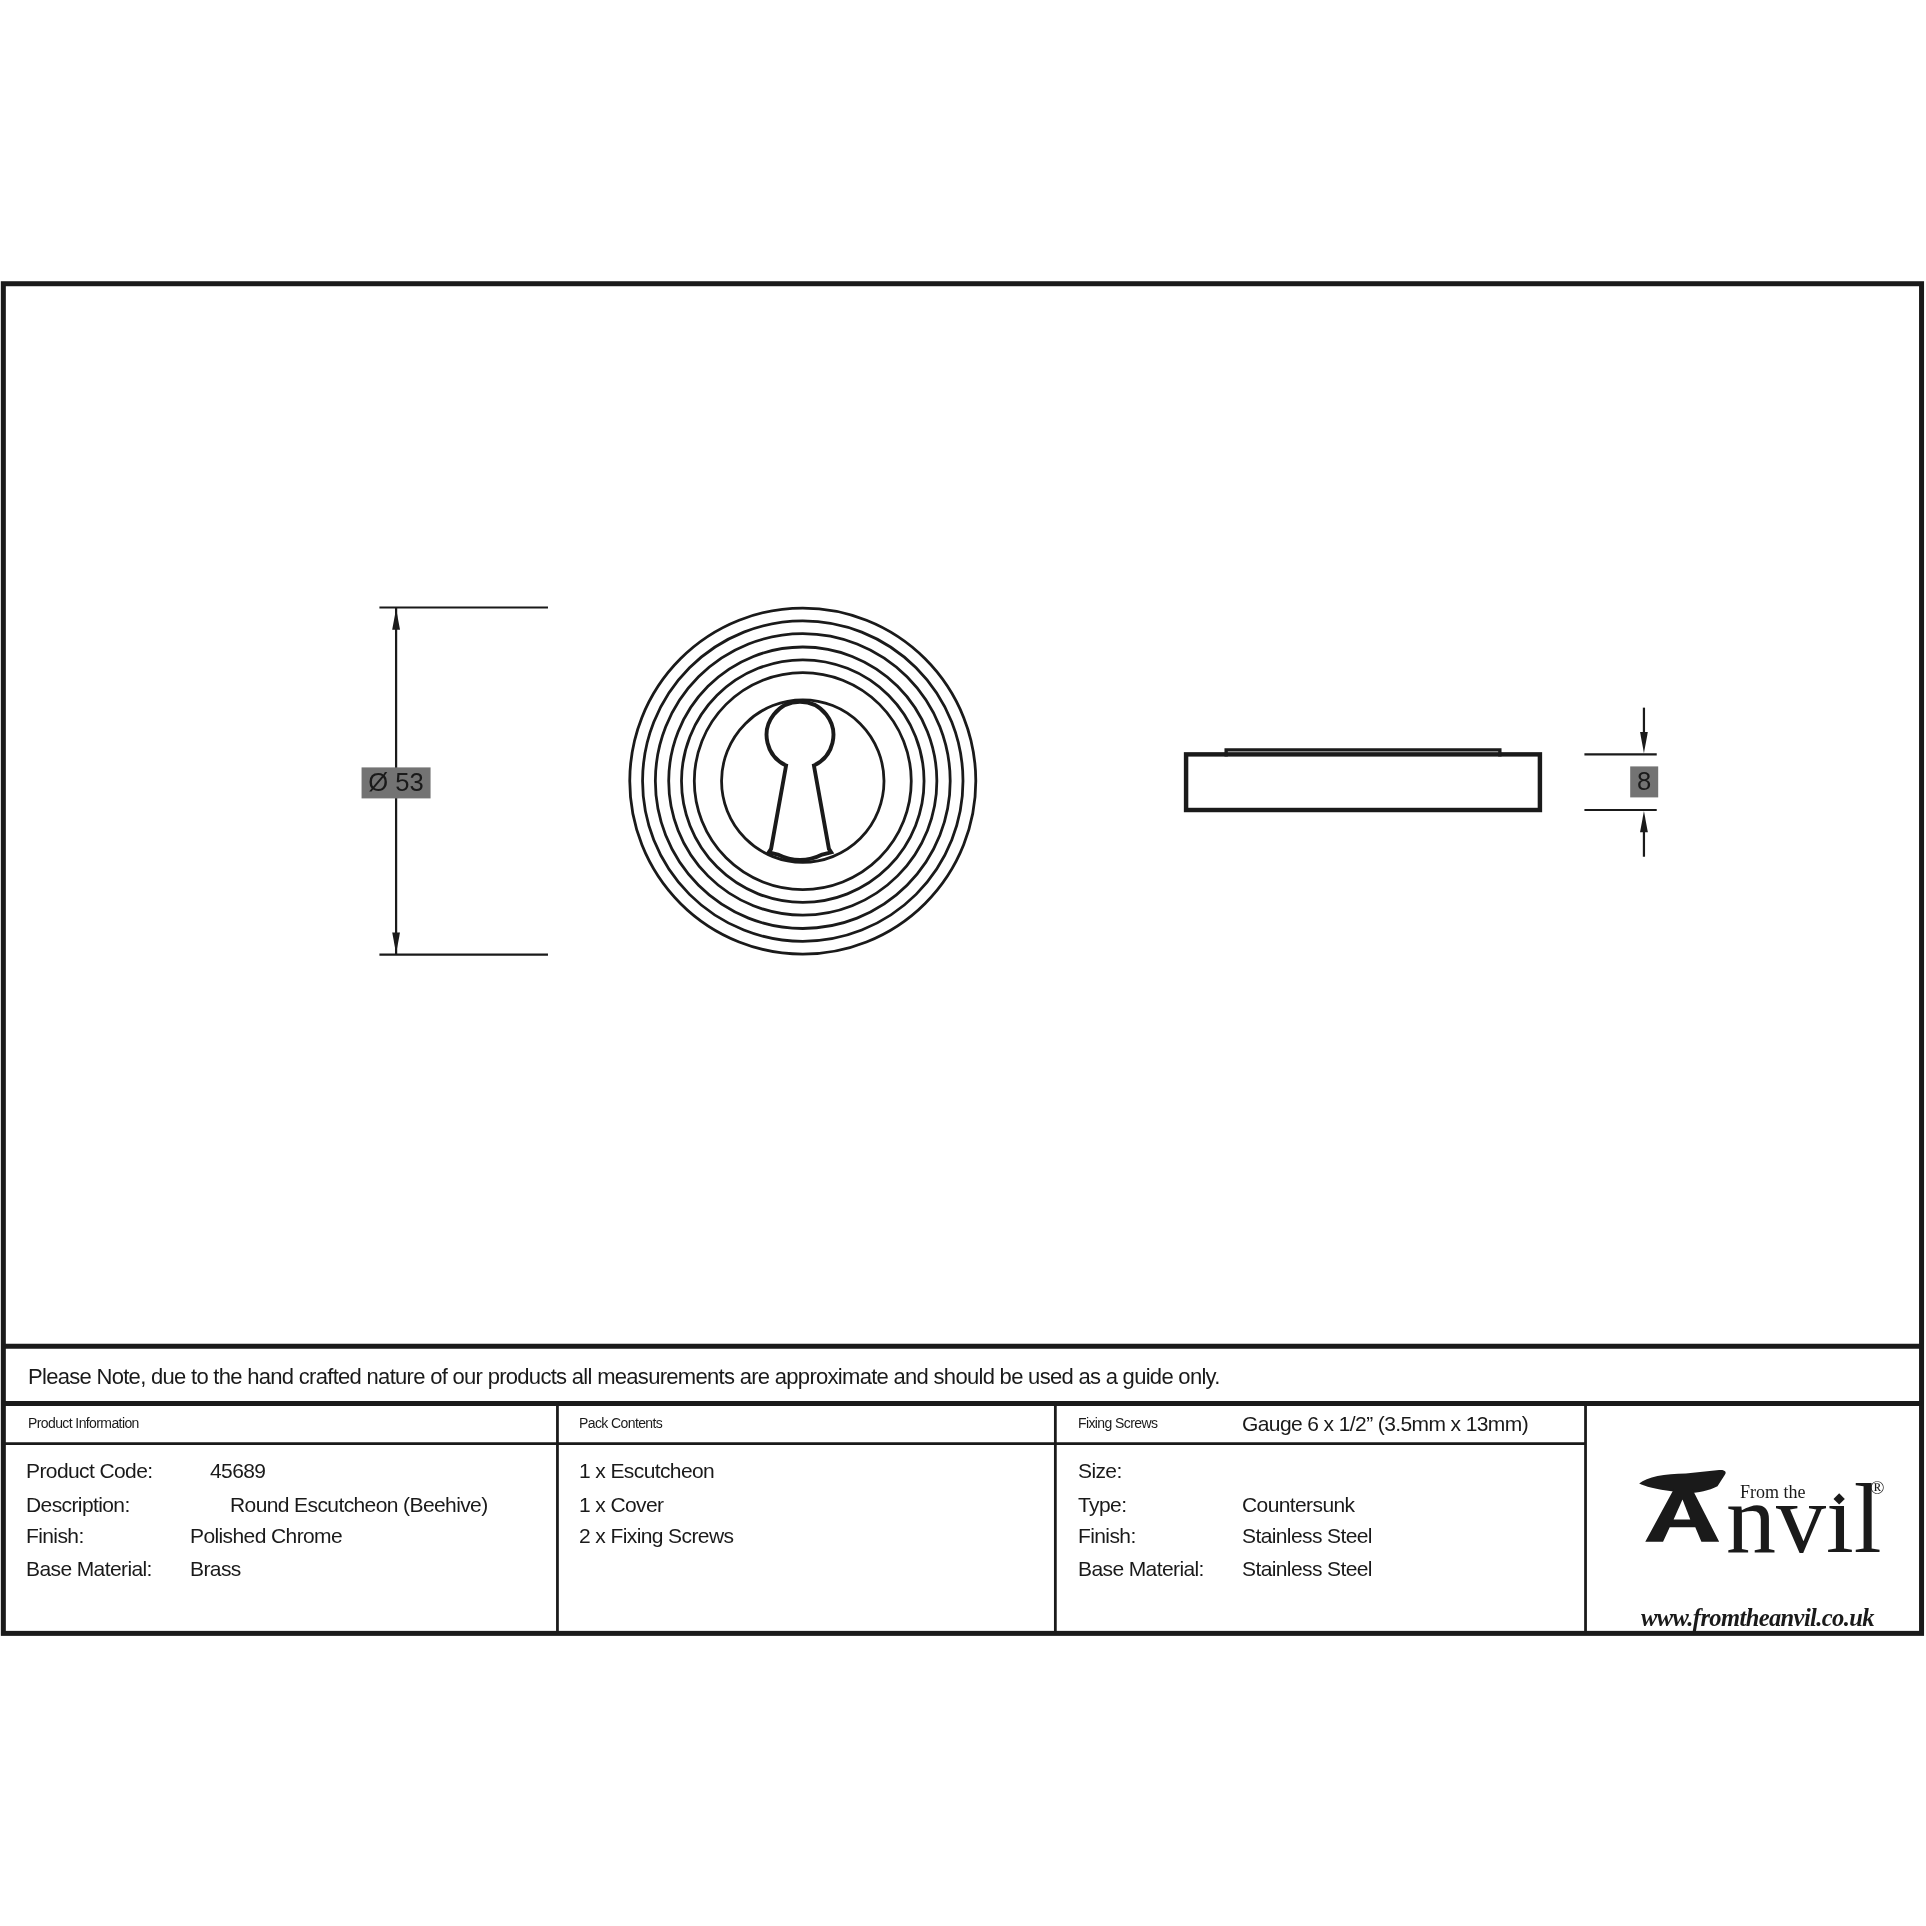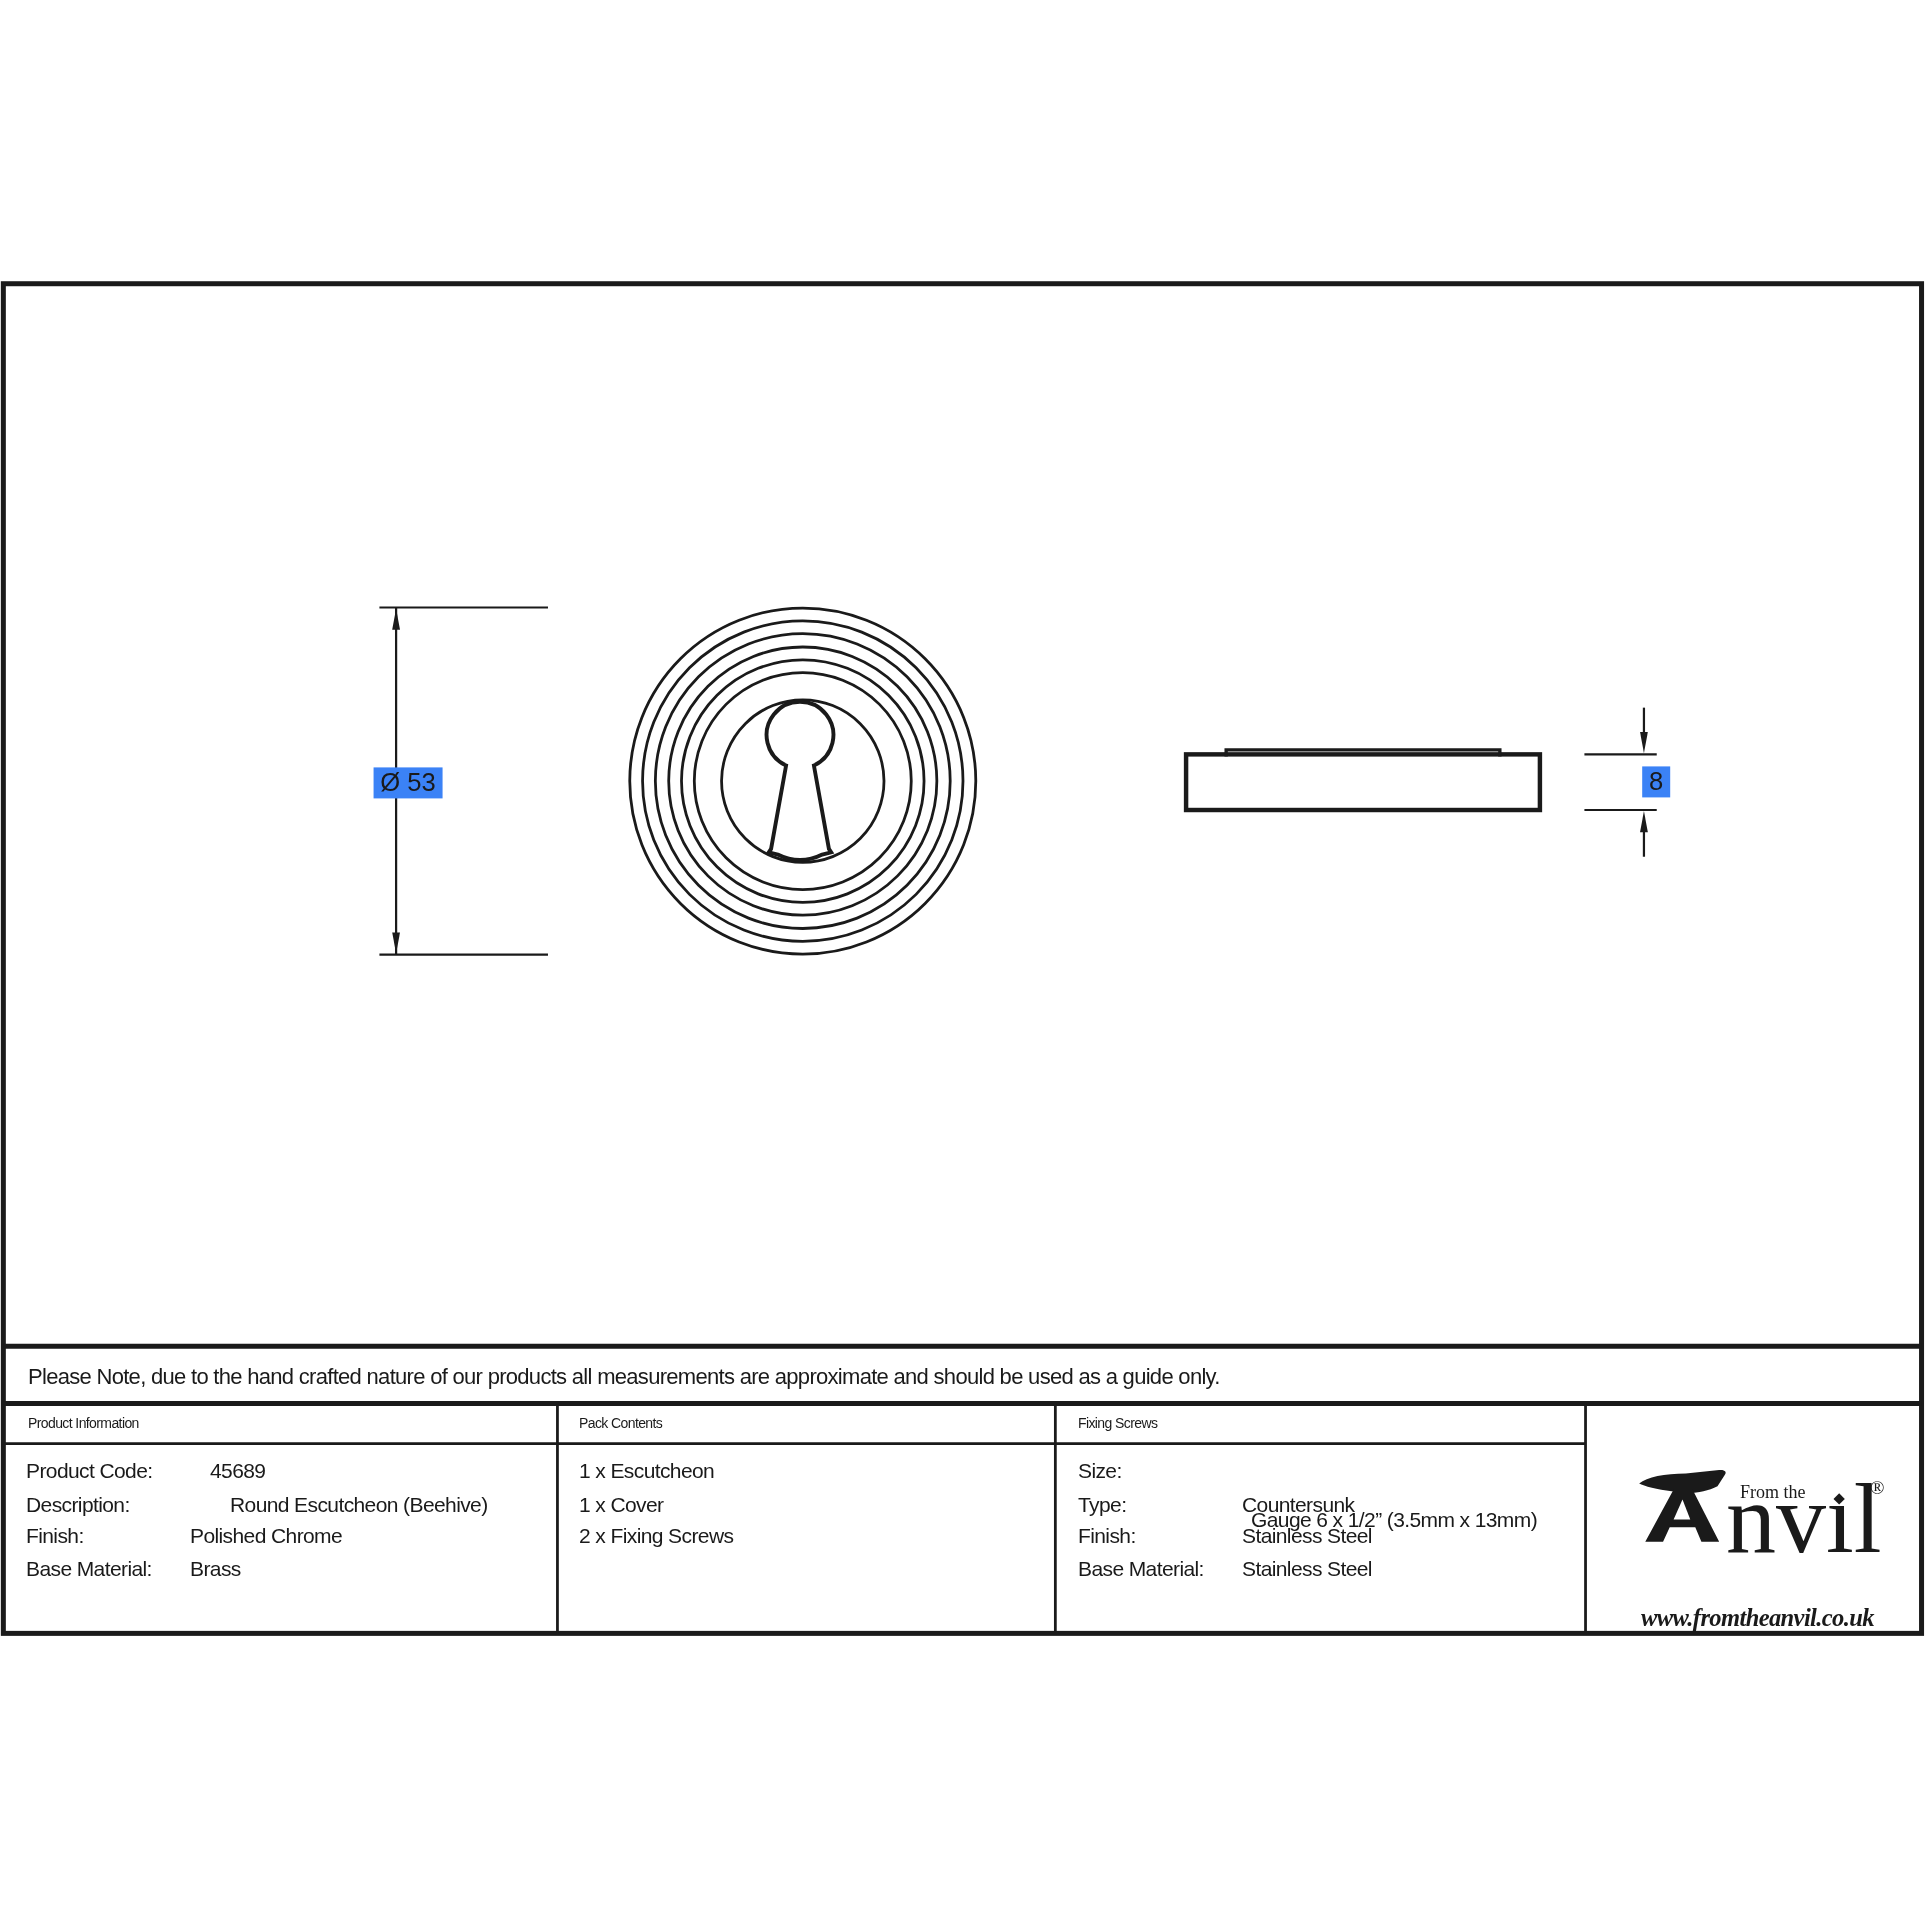--- a/index.html
+++ b/index.html
@@ -5,22 +5,22 @@
   html,body{margin:0;padding:0;}
   body{
     width:1926px;height:1926px;position:relative;background:#ffffff;
     font-family:"Liberation Sans",sans-serif;color:#1a1a1a;
     overflow:hidden;
   }
   .abs{position:absolute;}
   #linework{position:absolute;left:0;top:0;width:1926px;height:1926px;}
   .dimlabel{
     position:absolute;transform:translate(-50%,-50%);
-    background:#3b82f6;padding:1.1px 6.7px;
-    font-size:25.6px;letter-spacing:0;white-space:nowrap;margin-left:12px;
+    background:#737373;padding:1.1px 6.7px;
+    font-size:25.6px;letter-spacing:0;white-space:nowrap;
   }
   .note{
     position:absolute;left:28px;top:1364px;
     font-size:22px;letter-spacing:-0.7px;white-space:nowrap;
   }
   .th{
     position:absolute;font-size:14px;line-height:24.5px;
     letter-spacing:-0.6px;white-space:nowrap;
   }
   .cell-text{
@@ -127,21 +127,21 @@
 </div>
 
 <div>
   <div class="cell-text" style="left:579px;top:1459px;">1 x Escutcheon</div>
   <div class="cell-text" style="left:579px;top:1493px;">1 x Cover</div>
   <div class="cell-text" style="left:579px;top:1524px;">2 x Fixing Screws</div>
 </div>
 
 <div>
   <div class="cell-text" style="left:1078px;top:1459px;">Size:</div>
-  <div class="cell-text" style="left:1242px;top:1508px;margin-left:9px;">Gauge 6 x 1/2” (3.5mm x 13mm)</div>
+  <div class="cell-text" style="left:1242px;top:1412px;">Gauge 6 x 1/2” (3.5mm x 13mm)</div>
   <div class="cell-text" style="left:1078px;top:1493px;">Type:</div>
   <div class="cell-text" style="left:1242px;top:1493px;">Countersunk</div>
   <div class="cell-text" style="left:1078px;top:1524px;">Finish:</div>
   <div class="cell-text" style="left:1242px;top:1524px;">Stainless Steel</div>
   <div class="cell-text" style="left:1078px;top:1557px;">Base Material:</div>
   <div class="cell-text" style="left:1242px;top:1557px;">Stainless Steel</div>
 </div>
 
 <div>
   <svg class="abs" style="left:1638px;top:1469px;" width="89" height="75" viewBox="0 0 160 135" xmlns="http://www.w3.org/2000/svg">

